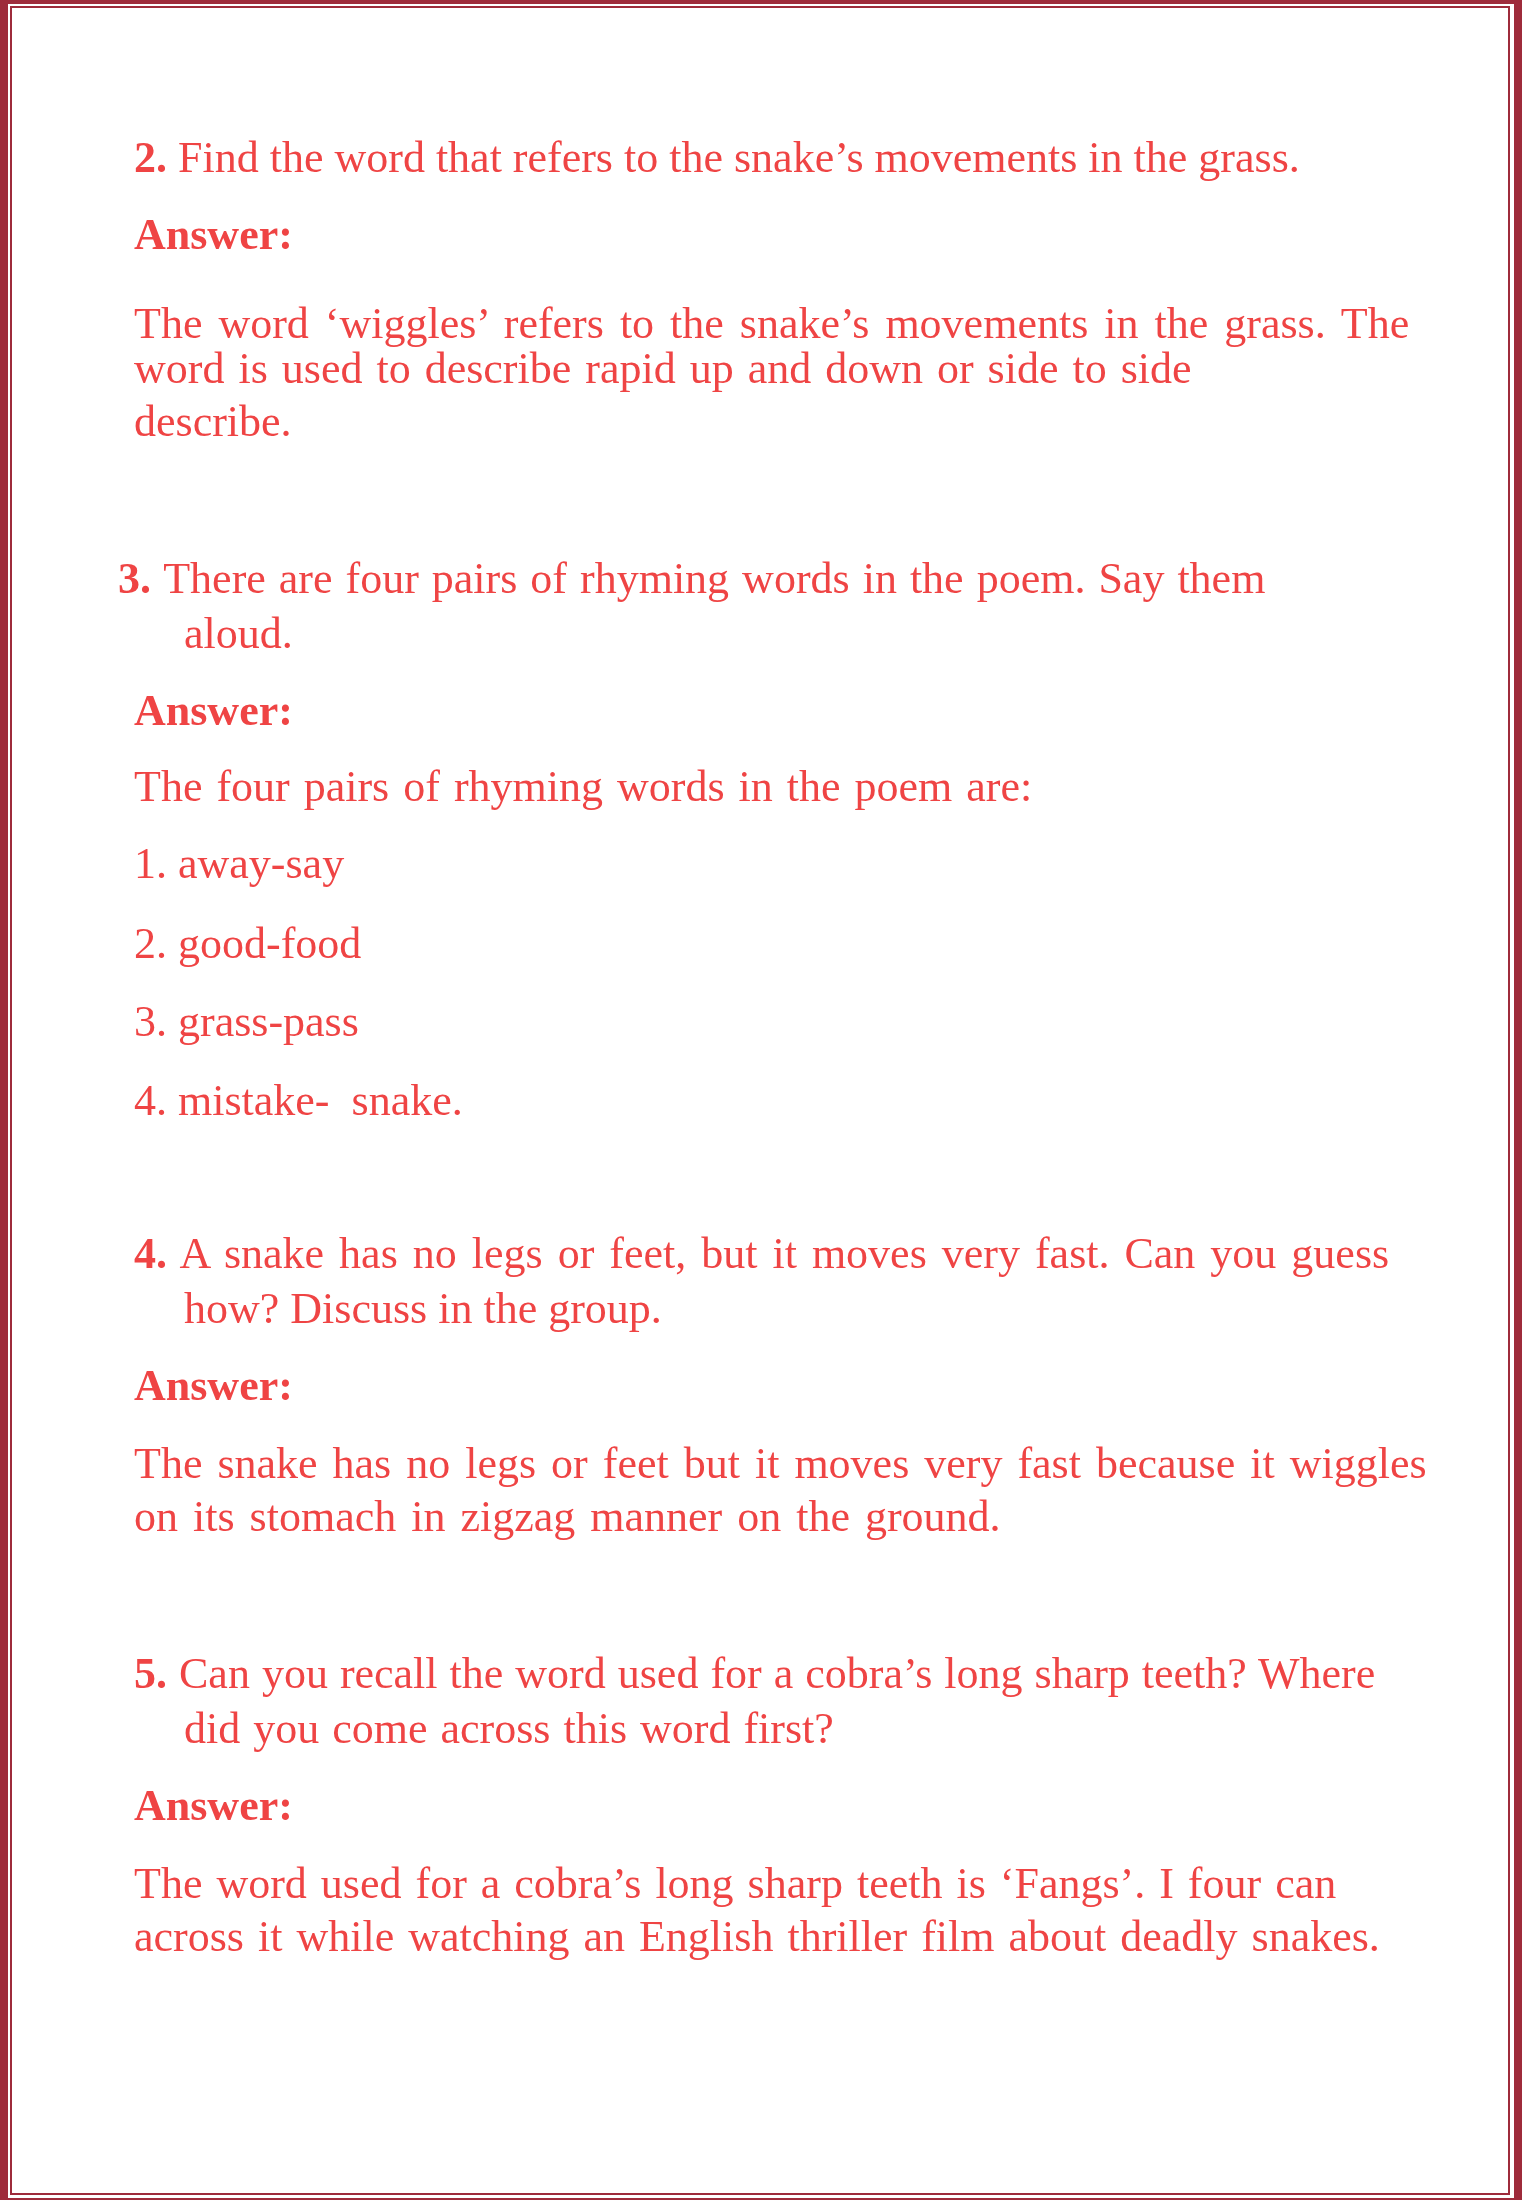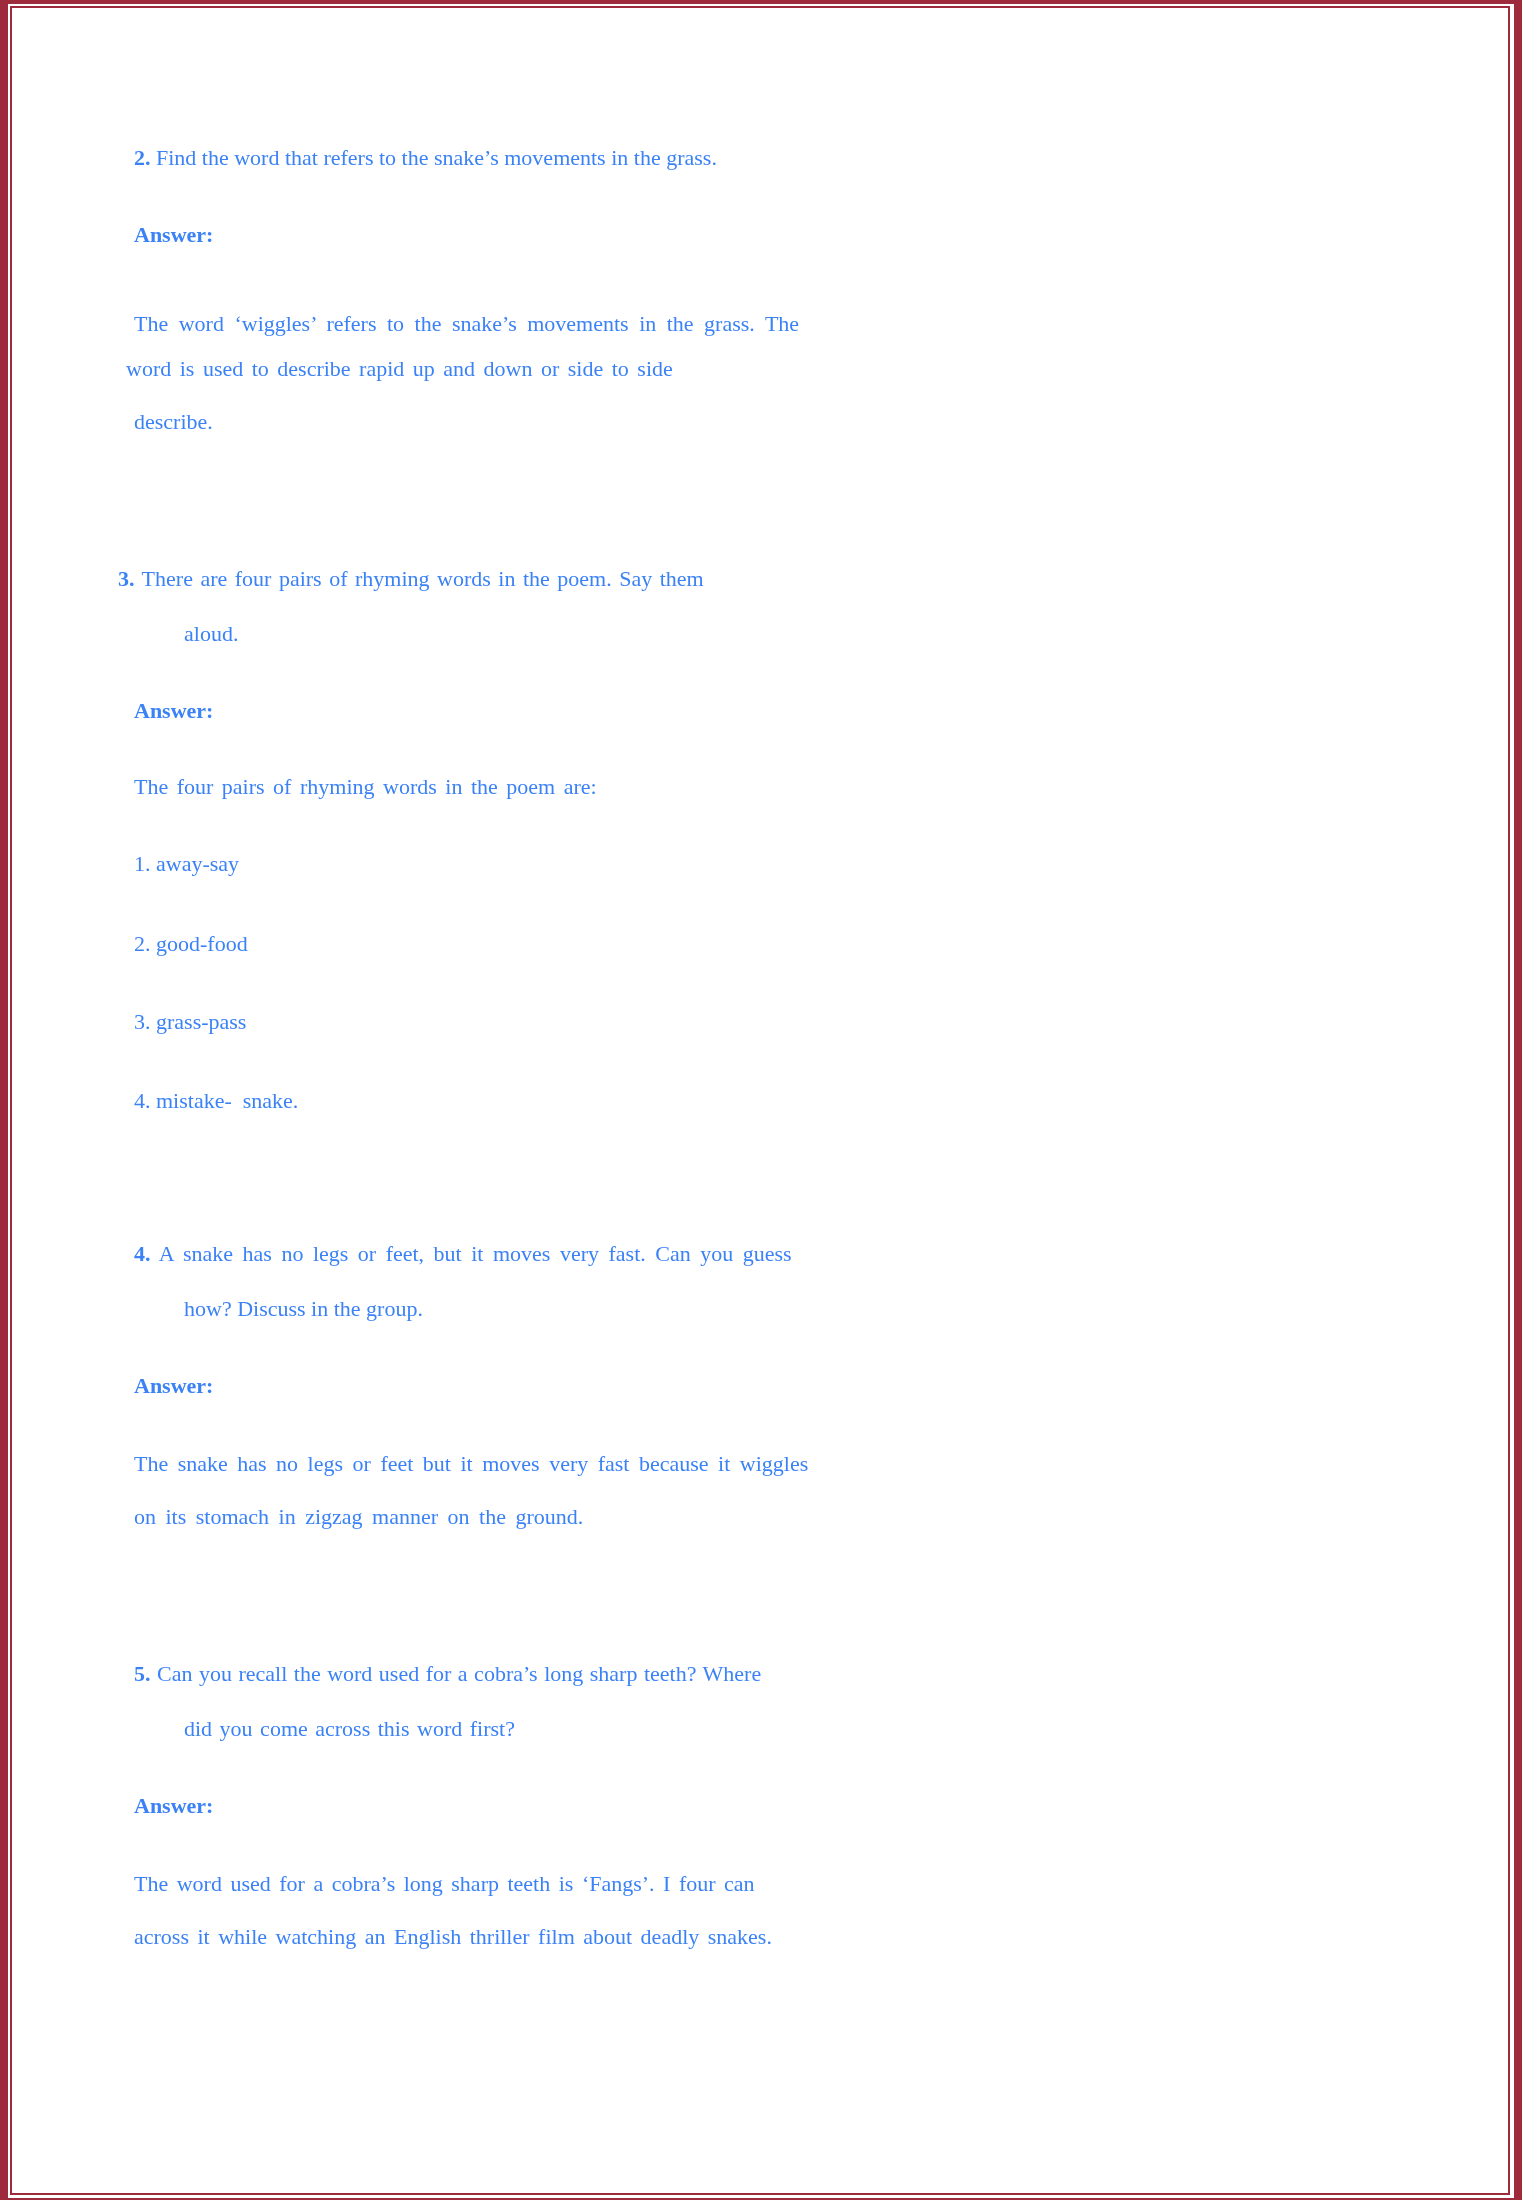--- a/index.html
+++ b/index.html
@@ -13,39 +13,39 @@
     border-bottom: 2px solid #9e2b3b;
   }
   .inner-border {
     position: absolute; left: 10px; top: 6px; right: 12px; bottom: 5px;
     border: 2px solid #9e2b3b;
   }
   .page { position: absolute; left: 0; top: 0; width: 1522px; height: 2200px; }
   .line {
     position: absolute; white-space: pre;
     font-family: "Liberation Serif", "DejaVu Serif", serif;
-    font-size: 22px; line-height: 40px; color: #3b82f6;
+    font-size: 44px; line-height: 40px; color: #ef4444;
     transform-origin: left center;
   }
   .num { font-weight: bold; }
   .answer-label { font-weight: bold; }
 </style>
 </head>
 <body>
 
 <div class="outer-border"></div>
 <div class="inner-border"></div>
 
 <div class="page">
 
   <div>
     <div class="line" style="left:134px; top:138px;"><span class="num">2.</span> <span>Find the word that refers to the snake’s movements in the grass.</span></div>
     <div class="line answer-label" style="left:134px; top:215px;">Answer:</div>
     <div class="line" style="left:134px; top:292px; word-spacing:5px;margin-top:12px;">The word ‘wiggles’ refers to the snake’s movements in the grass. The</div>
-    <div class="line" style="left:126px; top:349px; word-spacing:3px;text-align:center;">word is used to describe rapid up and down or side to side</div>
+    <div class="line" style="left:134px; top:349px; word-spacing:3px;text-align:center;">word is used to describe rapid up and down or side to side</div>
     <div class="line" style="left:134px; top:402px;">describe.</div>
   </div>
 
   <div>
     <div class="line" style="left:118px; top:559px; word-spacing:2px;"><span class="num">3.</span> <span>There are four pairs of rhyming words in the poem. Say them</span></div>
     <div class="line" style="left:184px; top:614px;">aloud.</div>
     <div class="line answer-label" style="left:134px; top:691px;">Answer:</div>
     <div class="line" style="left:134px; top:767px; word-spacing:3px;">The four pairs of rhyming words in the poem are:</div>
     <div class="line" style="left:134px; top:844px;">1. away-say</div>
     <div class="line" style="left:134px; top:924px;">2. good-food</div>

